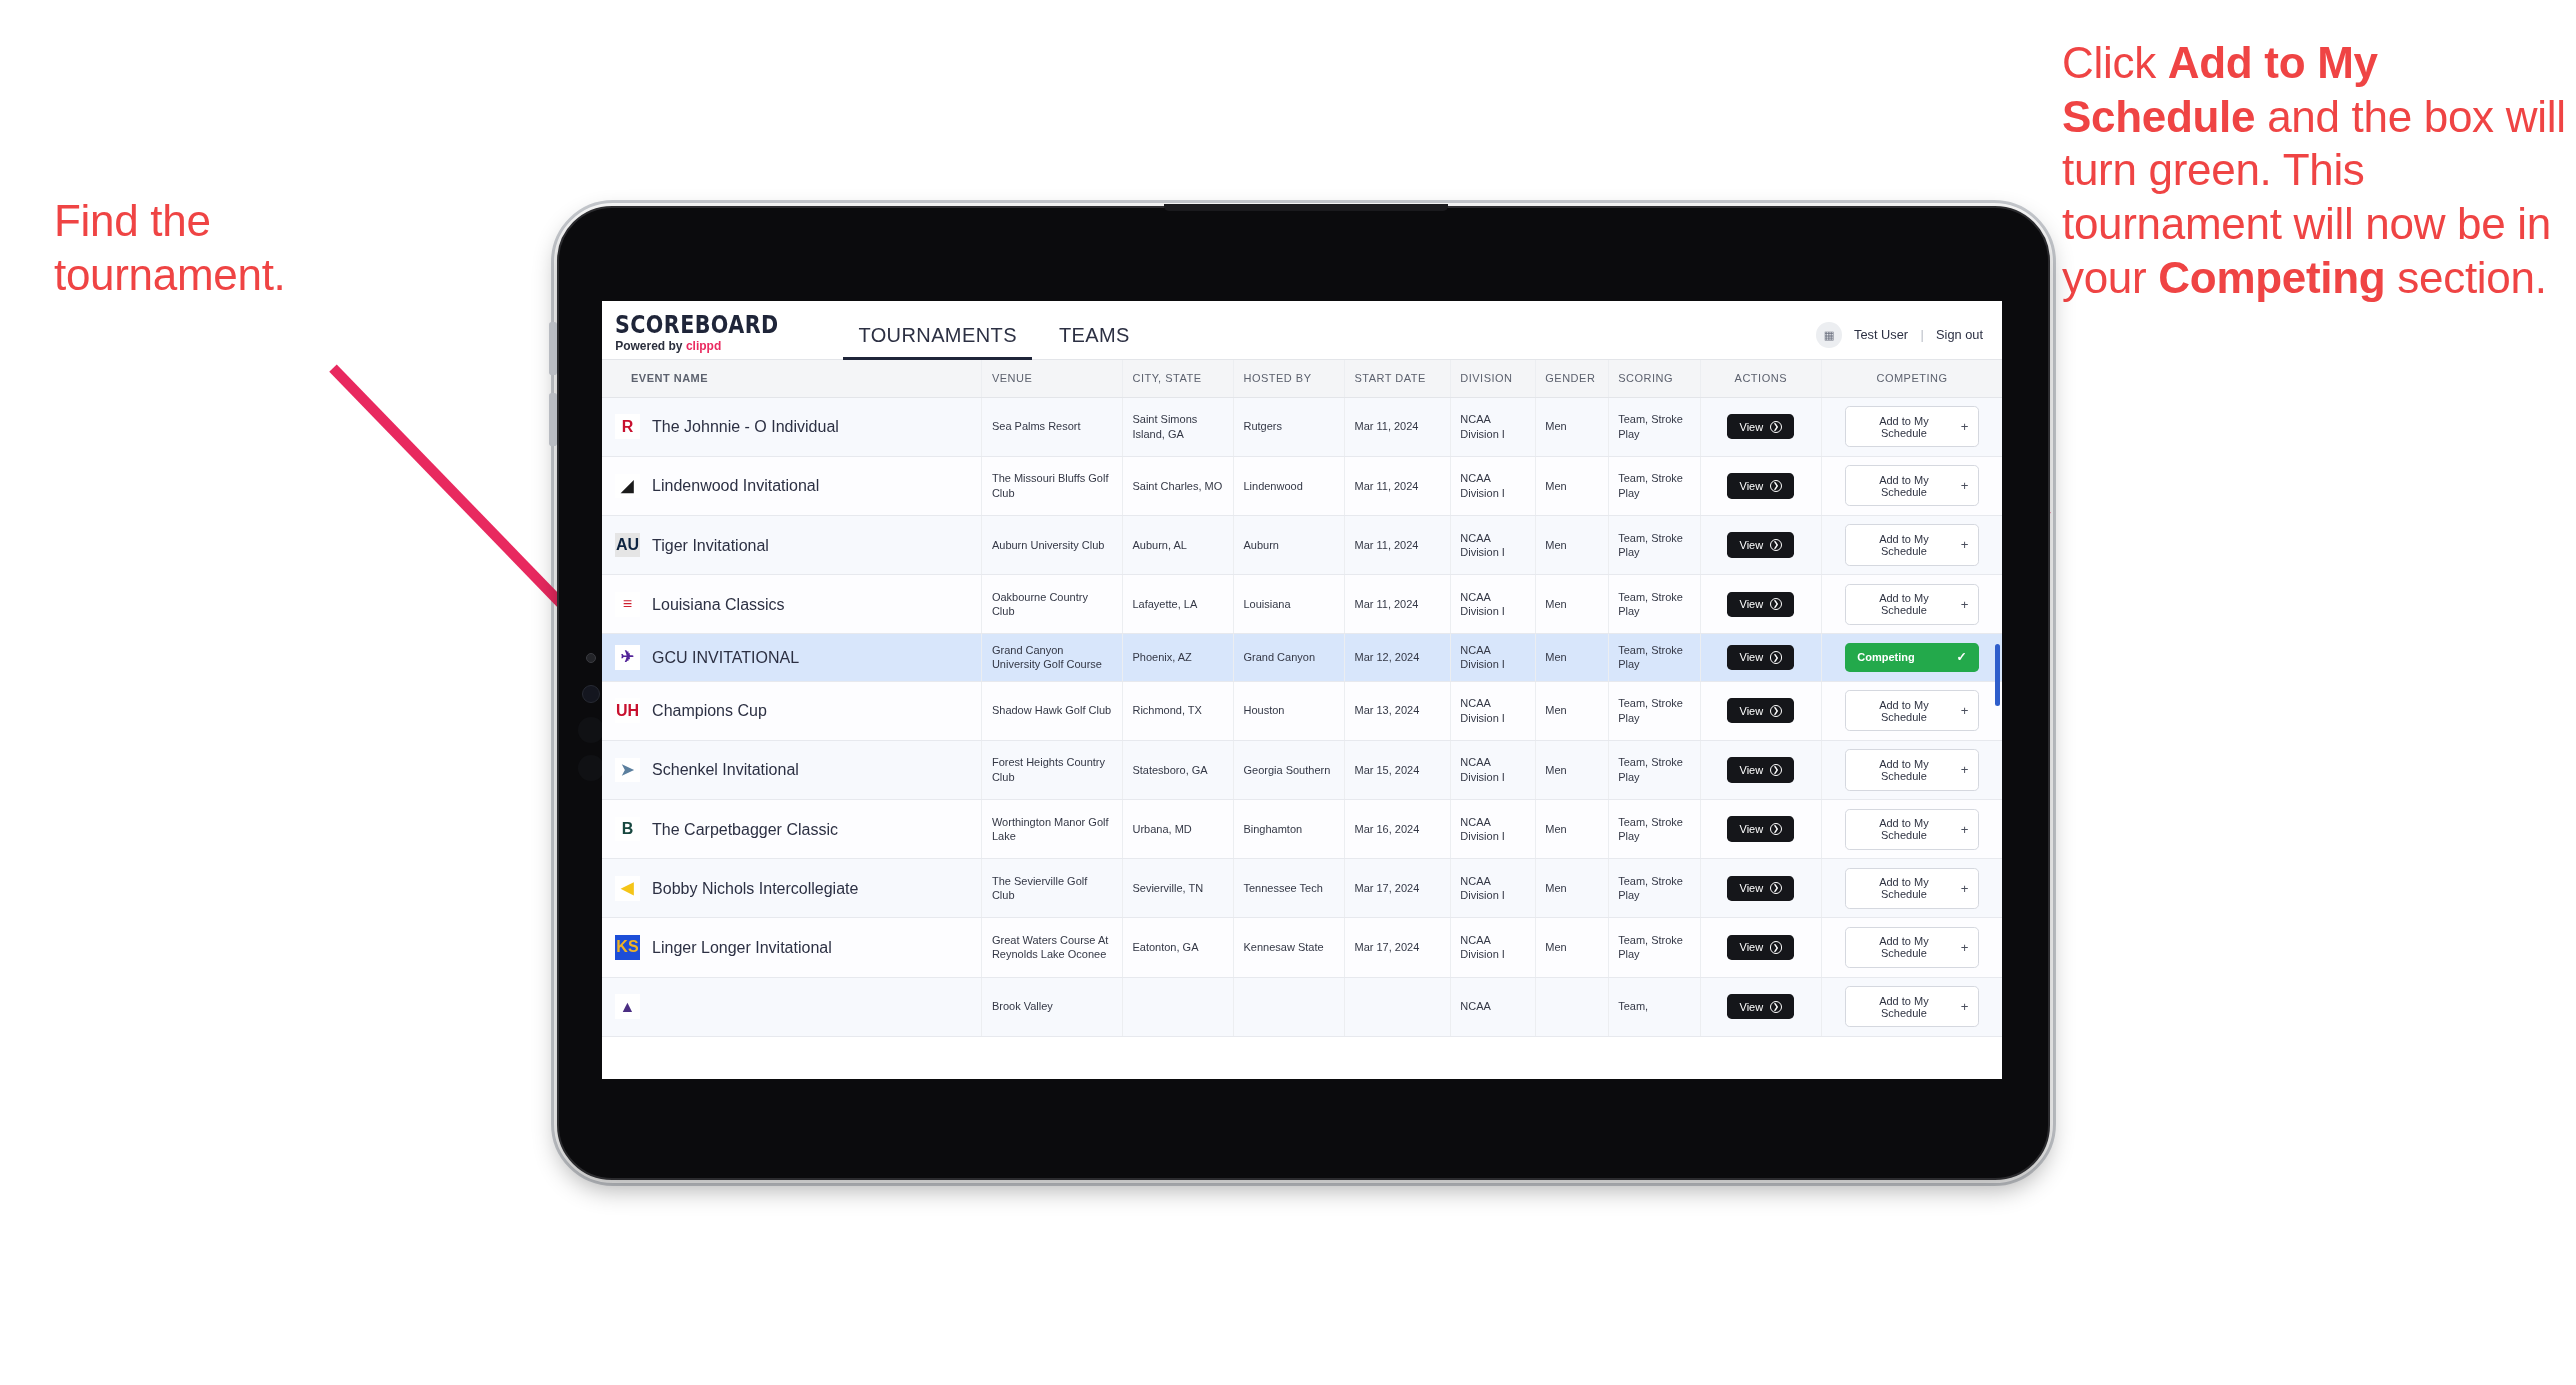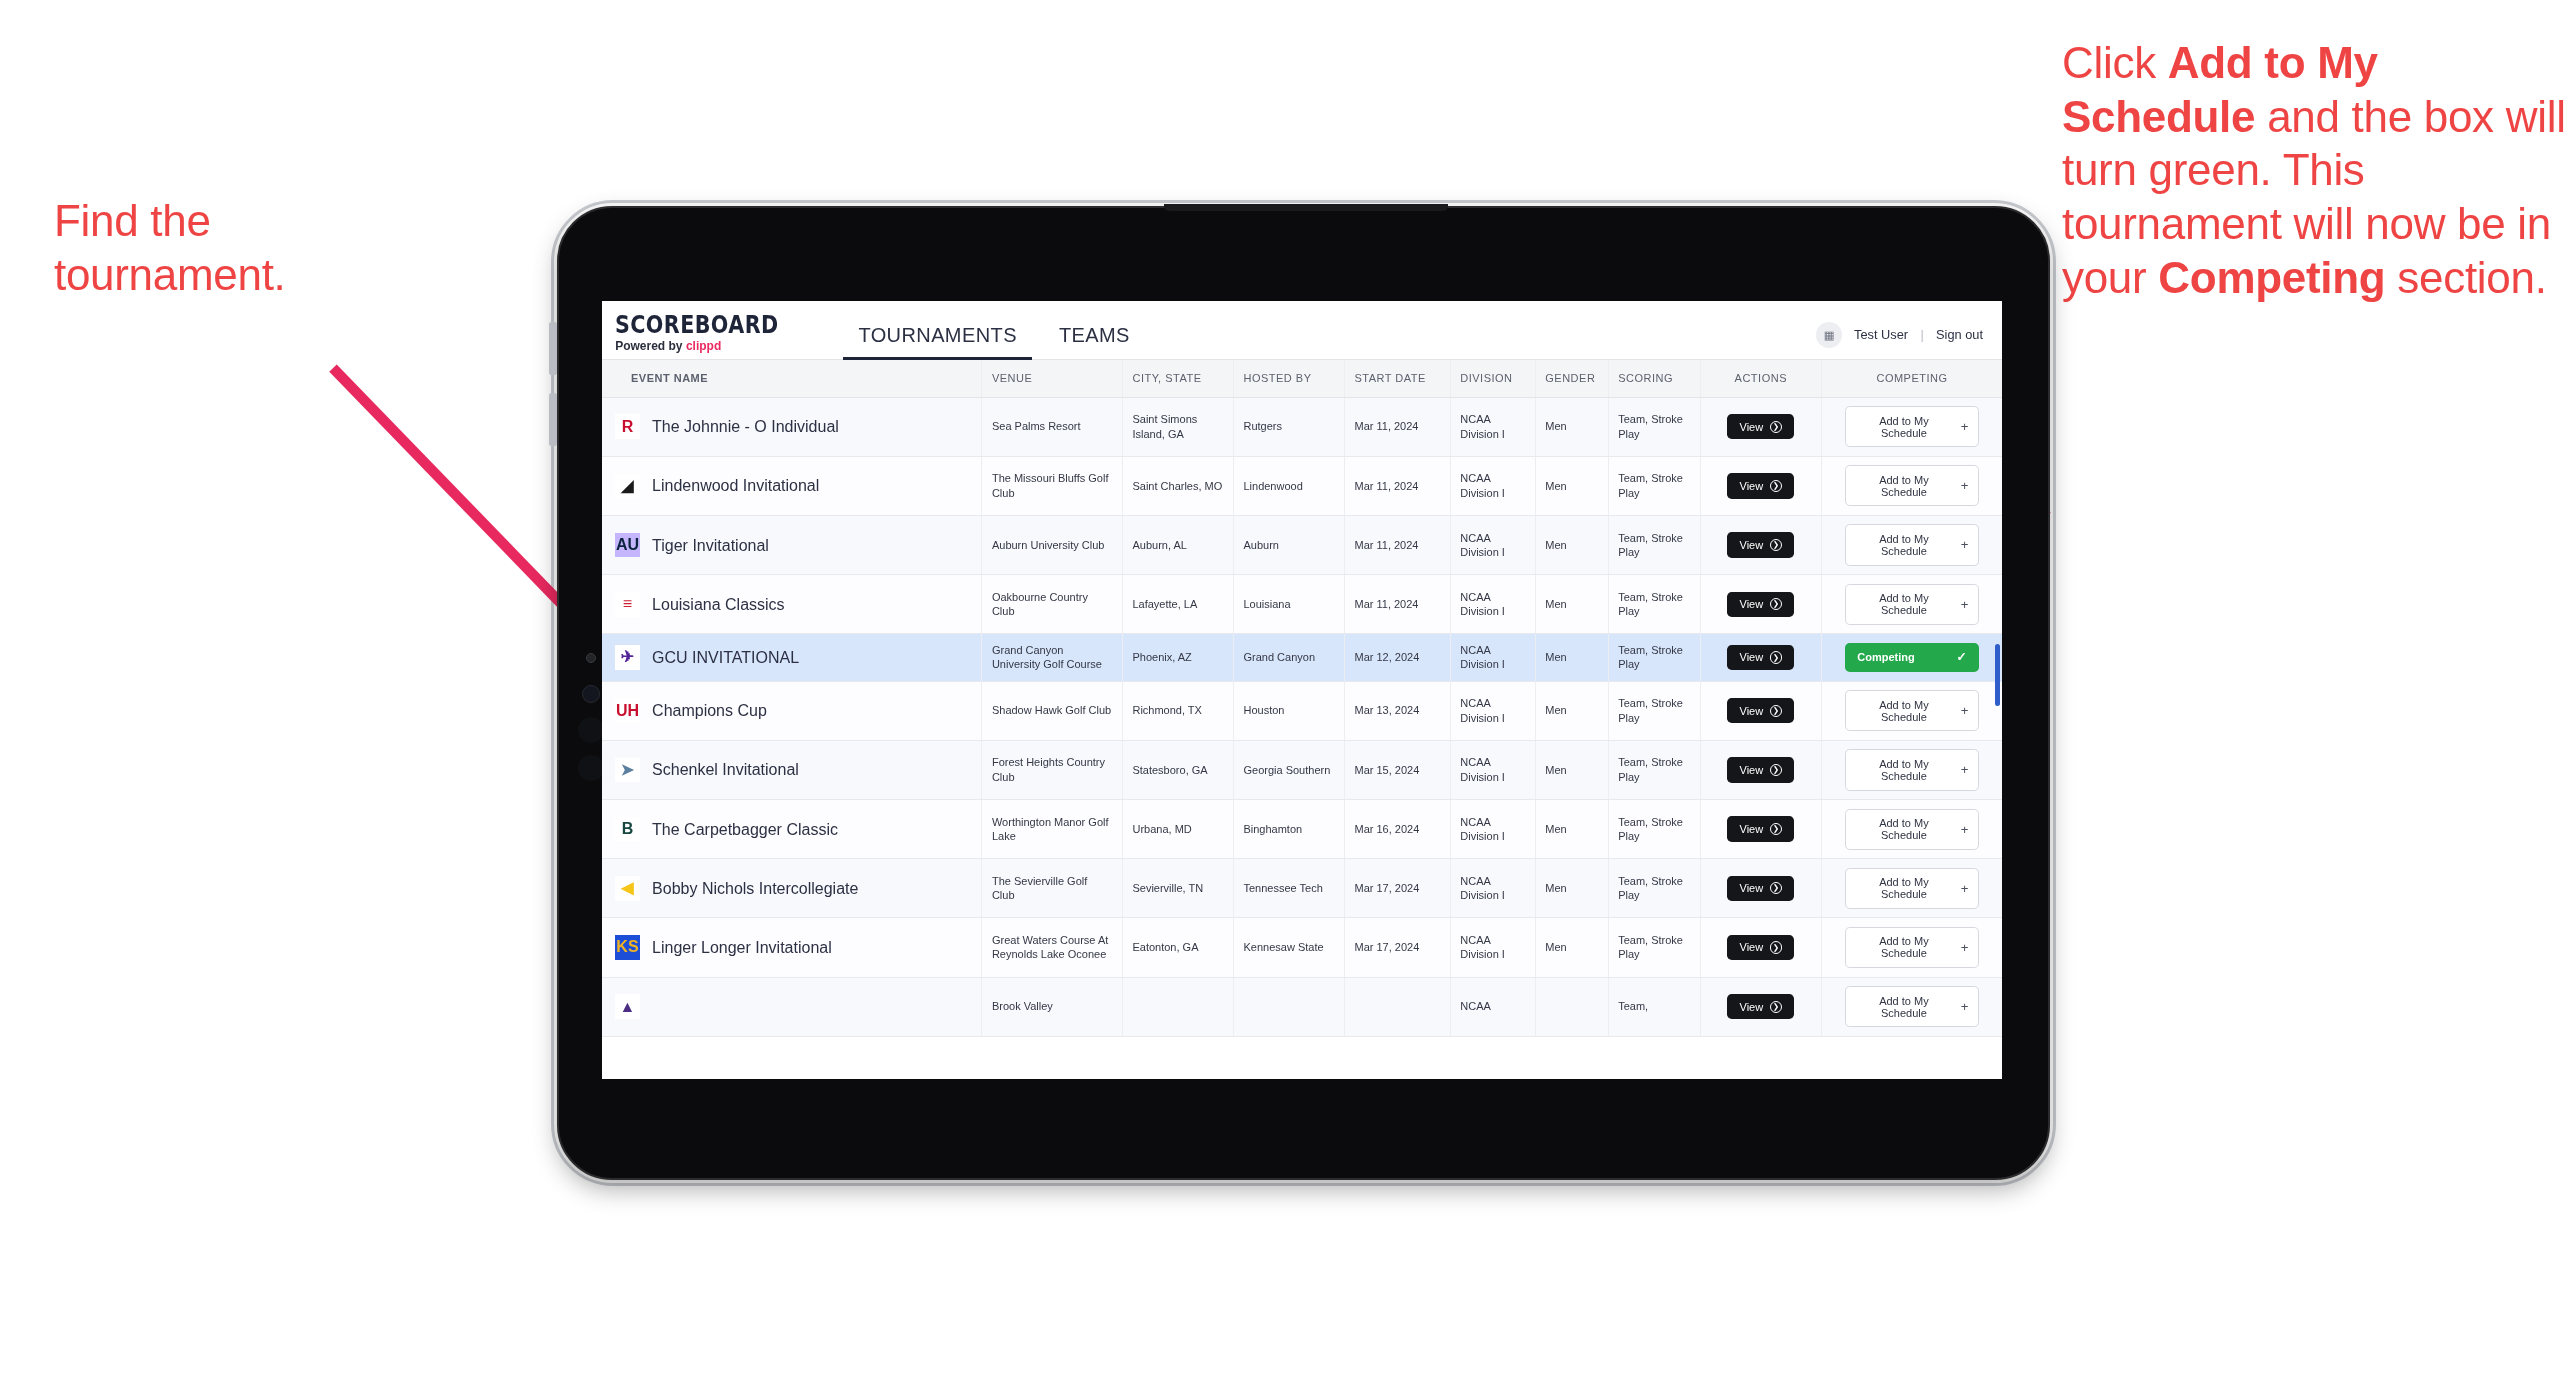--- a/index.html
+++ b/index.html
@@ -369,21 +369,21 @@
       </button>
     </td>
     <td class="cell-comp"><button class="btn-add">
          <span>Add to My Schedule</span>
          <span class="plus">+</span>
        </button></td>
   </tr>
             <tr>
     <td class="cell-event">
       <span class="ev">
-        <span class="logo" style="color:#0c2340;background:#c4b5fd">AU</span>
+        <span class="logo" style="color:#0c2340;background:#e5e5e5">AU</span>
         <span class="ev-name">Tiger Invitational</span>
       </span>
     </td>
     <td>Auburn University Club</td>
     <td>Auburn, AL</td>
     <td>Auburn</td>
     <td>Mar 11, 2024</td>
     <td>NCAA Division I</td>
     <td>Men</td>
     <td>Team, Stroke Play</td>

